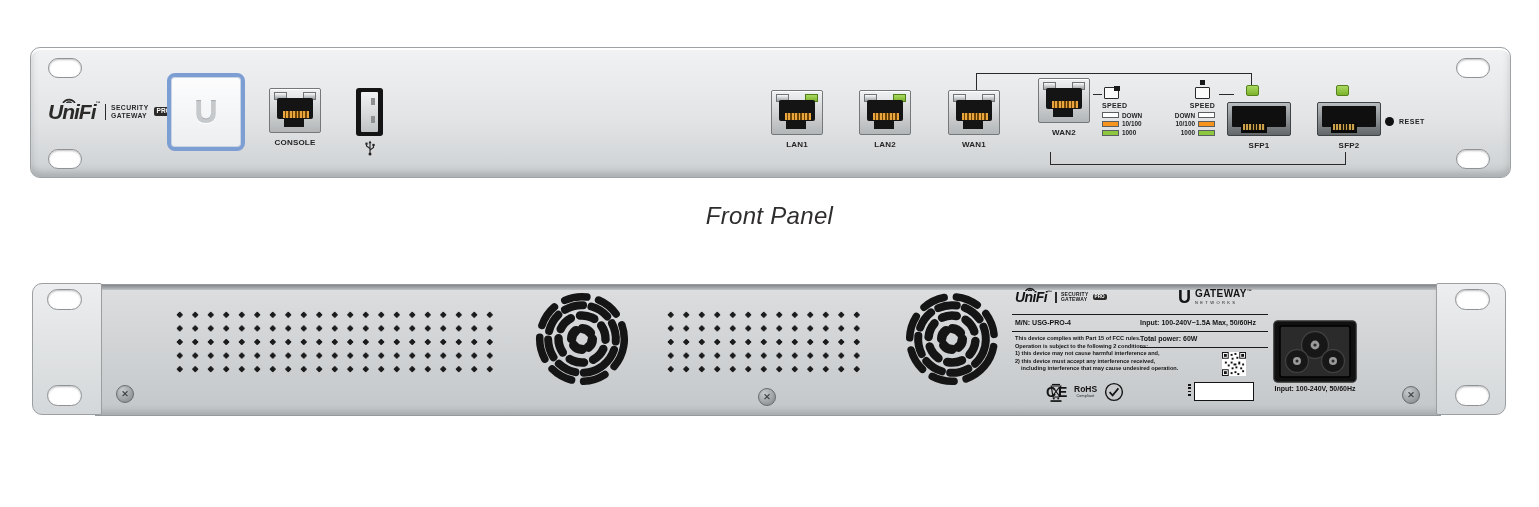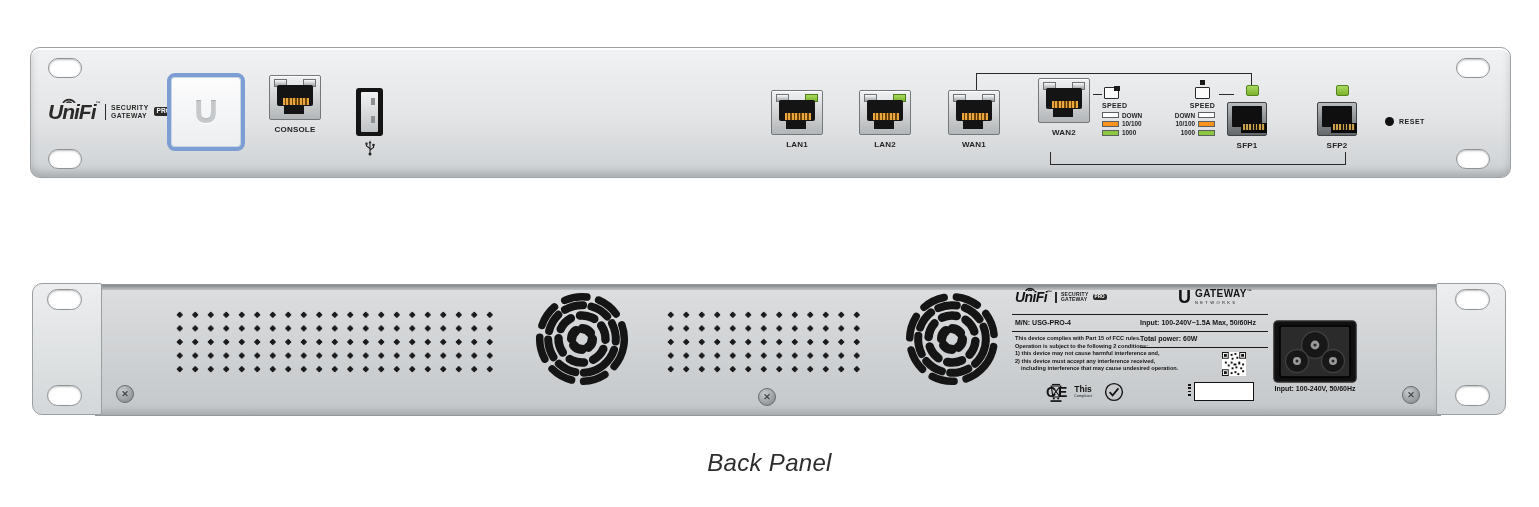--- a/index.html
+++ b/index.html
@@ -75,21 +75,21 @@
 
   
   .usb{position:absolute;width:27px;height:48px;background:#141414;border-radius:3px;padding:4px 5px}
   .usb-inner{display:block;width:100%;height:100%;border-radius:1px;position:relative;
     background:linear-gradient(#f2f3f4,#c0c3c5)}
   .usb-inner::before,.usb-inner::after{content:"";position:absolute;right:3px;width:4px;height:7px;
     background:#8d9093;top:6px}
   .usb-inner::after{top:24px}
 
   
-  .sfp{position:absolute;width:40px;height:34px;border:1px solid #3f4244;border-radius:2px;
+  .sfp{position:absolute;width:64px;height:34px;border:1px solid #3f4244;border-radius:2px;
     background:linear-gradient(#b9bcbe,#64676a)}
   .sfp-inner{position:absolute;left:4px;top:3px;right:4px;bottom:8px;background:#0f0f0f;border-radius:1px}
   .sfp-pins{position:absolute;left:13px;top:20px;width:26px;height:10px;background:#0a0a0a;z-index:2}
   .sfp-pins::after{content:"";position:absolute;left:2px;top:1px;right:2px;bottom:3px;
     background:repeating-linear-gradient(90deg,#caa14a 0 1.6px,#241c0d 1.6px 3.2px)}
   .sfp .plabel{top:38px}
   .led{position:absolute;width:13px;height:11px;border-radius:2px;border:1px solid #55801e;
     background:linear-gradient(#aada60,#7cb22c)}
 
   
@@ -164,21 +164,21 @@
         <span>SECURITY</span>
         <span>GATEWAY</span>
       </span>
       <span class="probadge">PRO</span>
     </div>
 
     <div class="display" style="left:136px;top:25px">
       <span class="uglyph">U</span>
     </div>
 
-    <div class="rj45" style="left:238px;top:27px">
+    <div class="rj45" style="left:238px;top:40px">
       <span class="tab tl"></span>
       <span class="tab tr"></span>
       <span class="jack"></span>
       <span class="pins"></span>
       <span class="plabel">CONSOLE</span>
     </div>
 
     <div class="usb" style="left:325px;top:40px">
       <span class="usb-inner"></span>
     </div>
@@ -276,20 +276,21 @@
     <div class="sfp" style="left:1286px;top:54px">
       <span class="sfp-inner"></span>
       <span class="sfp-pins"></span>
       <span class="plabel">SFP2</span>
     </div>
 
     <span class="reset-dot" style="left:1354px;top:69px"></span>
     <span class="reset-label" style="left:1368px;top:70px">RESET</span>
   </section>
 
+  <div class="caption" style="top:202px">Front Panel</div>
 
   <section id="back-panel">
     <div class="chassis"></div>
     <div class="ear left"></div>
     <div class="ear right"></div>
     <span class="hole bp" style="left:17px;top:7px"></span>
     <span class="hole bp" style="left:17px;top:103px"></span>
     <span class="hole bp" style="left:1425px;top:7px"></span>
     <span class="hole bp" style="left:1425px;top:103px"></span>
 
@@ -397,21 +398,21 @@
         <path d="M4 3.5 h8"></path>
           <path d="M3.2 5 L5 16 h6 L12.8 5 z"></path>
         <path d="M4.5 6 L11 14.5"></path>
           <path d="M11.5 6 L5 14.5"></path>
       </g>
       <circle cx="5.8" cy="17.4" r="1" fill="#141414"></circle>
         <circle cx="10.2" cy="17.4" r="1" fill="#141414"></circle>
       <rect x="2.5" y="19.2" width="11" height="1.7" fill="#141414"></rect>
     </svg>
     <span class="rohs" style="left:1044px;top:103px">
-      <span class="rohs-name" style="display:block">This</span>
+      <span class="rohs-name" style="display:block">RoHS</span>
       <span class="rohs-sub" style="display:block">Compliant</span>
     </span>
     <svg class="certsvg" style="left:1074px;top:100px" width="20" height="20" viewBox="0 0 20 20">
       <circle cx="10" cy="10" r="8.4" fill="none" stroke="#141414" stroke-width="1.4"></circle>
       <path d="M5.6 10.2 L8.6 13.4 L14.4 6.4" fill="none" stroke="#141414" stroke-width="1.7"></path>
     </svg>
 
     <div class="inlet" style="left:1243px;top:38px">
       <svg width="84" height="63" viewBox="0 0 84 63">
         <rect x="0.8" y="0.8" width="82.4" height="61.4" rx="4" fill="#101010" stroke="#3c3c3c" stroke-width="1.2"></rect>
@@ -423,14 +424,13 @@
         <circle cx="24" cy="41" r="4" fill="#9a9a9a"></circle>
           <circle cx="24" cy="41" r="1.5" fill="#2a2a2a"></circle>
         <circle cx="60" cy="41" r="11.5" fill="#171717" stroke="#3f3f3f" stroke-width="1.4"></circle>
         <circle cx="60" cy="41" r="4" fill="#9a9a9a"></circle>
           <circle cx="60" cy="41" r="1.5" fill="#2a2a2a"></circle>
       </svg>
     </div>
     <div class="inlet-label" style="left:1238px;top:103px">Input: 100-240V, 50/60Hz</div>
   </section>
 
-  <div class="caption" style="top:449px">Back Panel</div>
 </div>
 
 </body></html>

